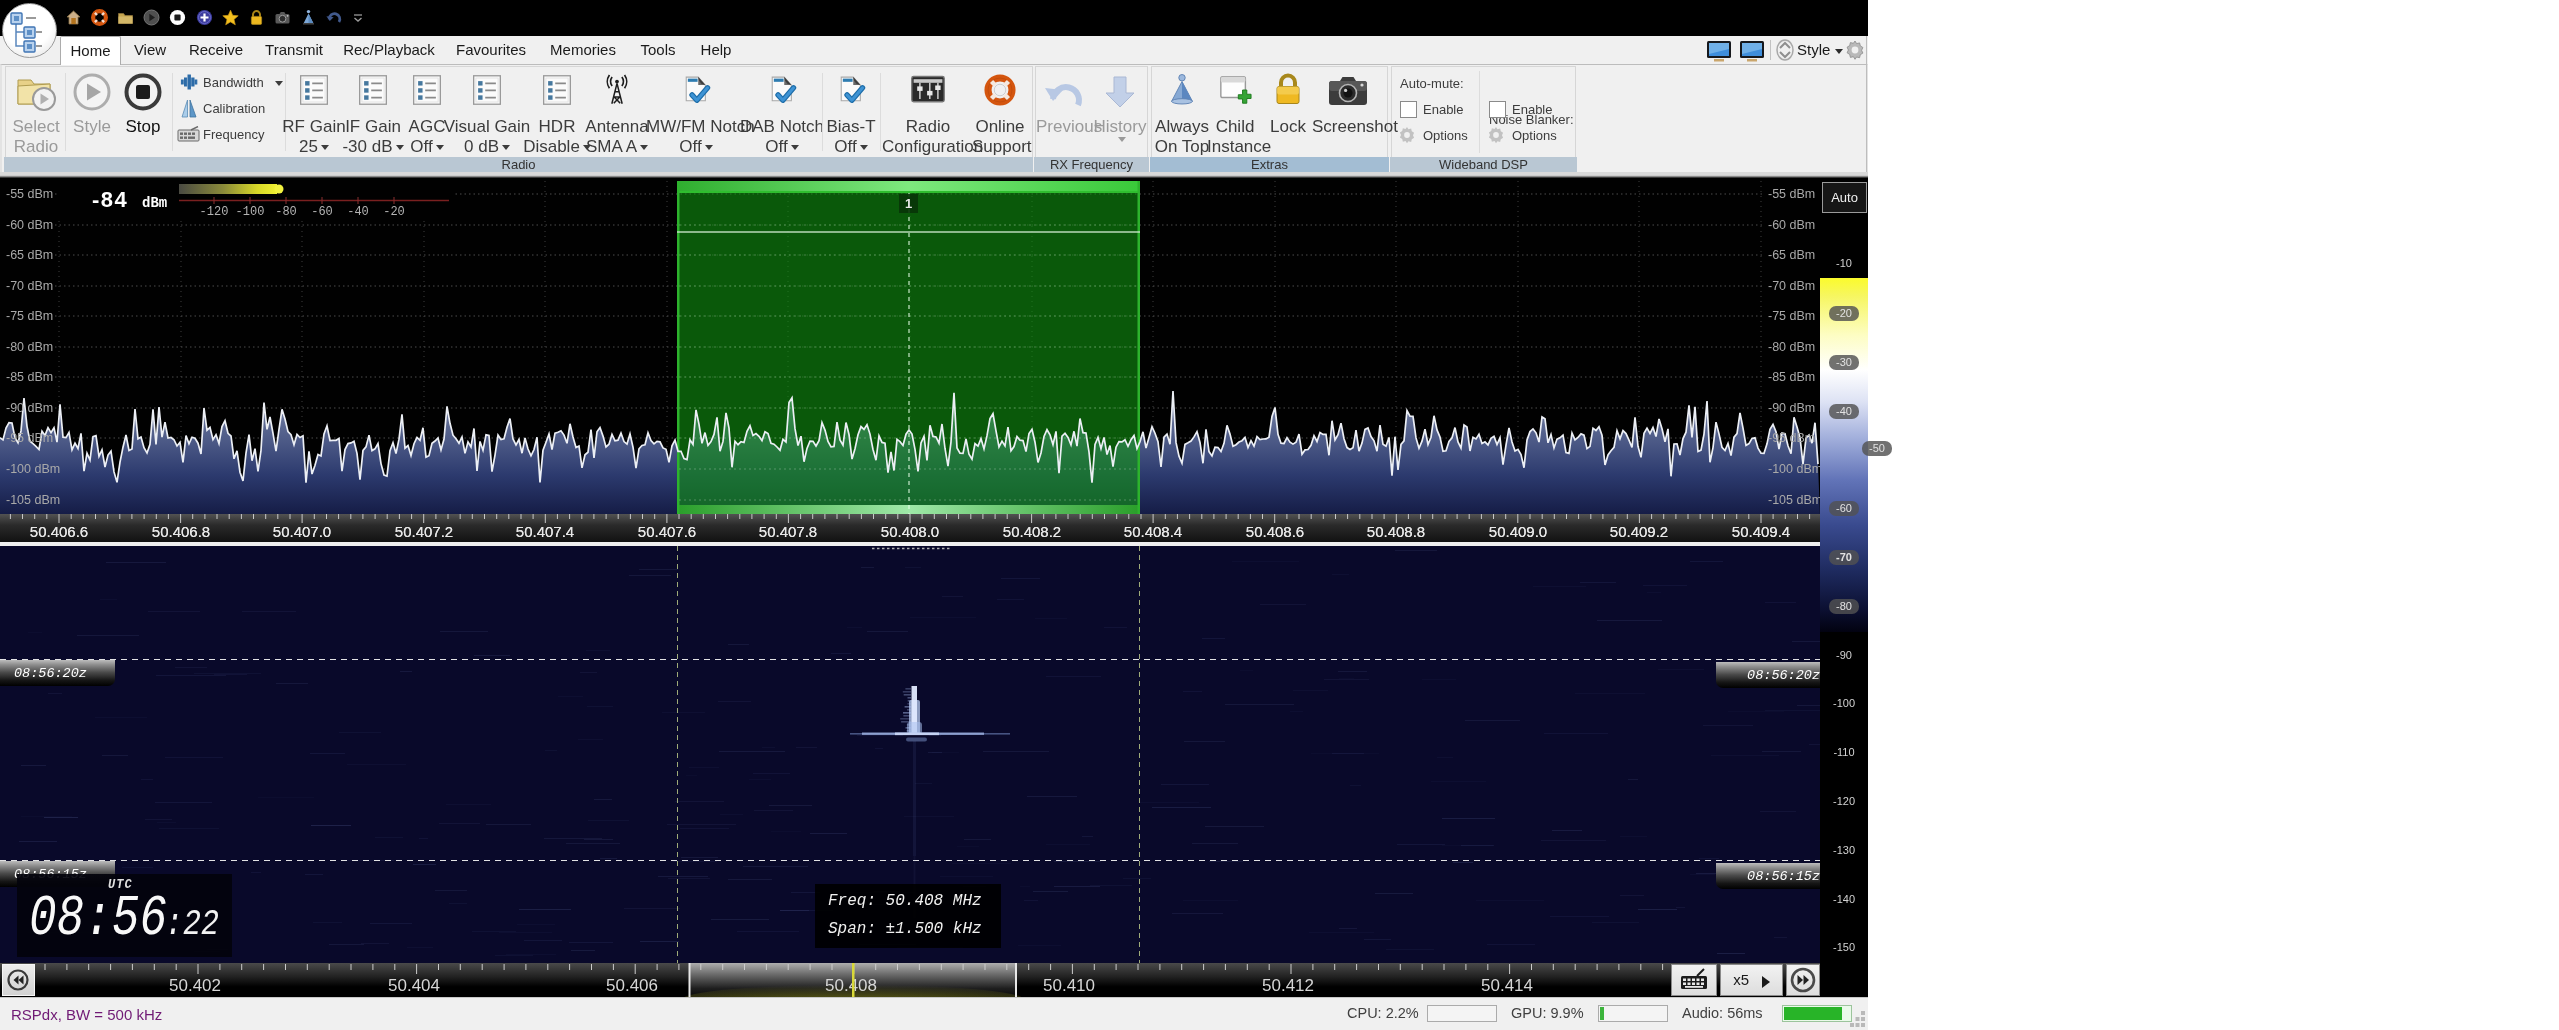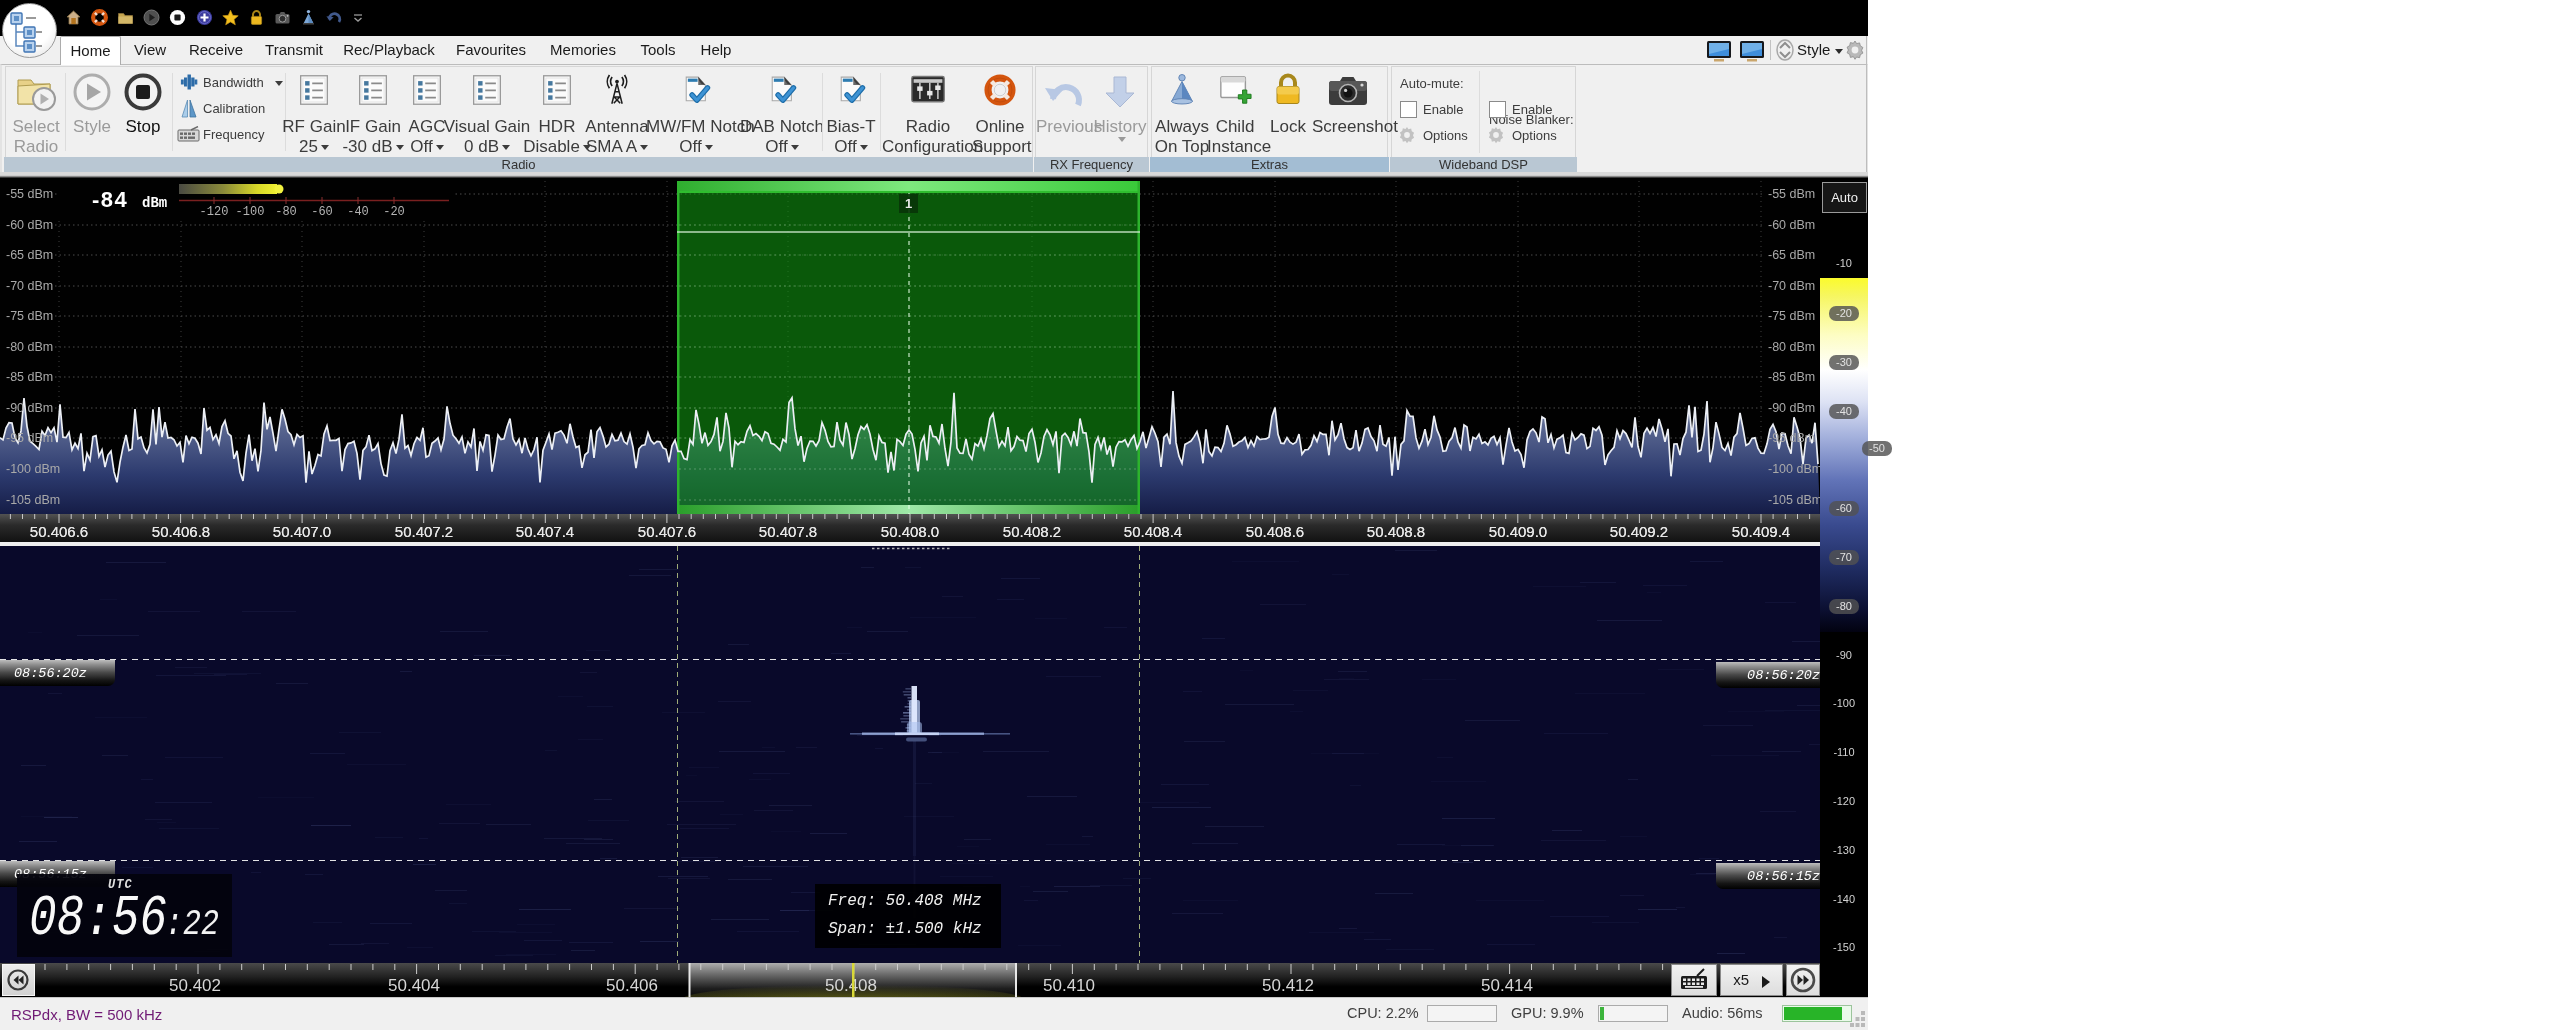--- a/index.html
+++ b/index.html
@@ -979,21 +979,21 @@
 <div class="abs" style="left:2px;top:4px;width:43px;height:29px;background:#161616;border:1px solid #9a9a9a;
   color:#f0f0f0;font-size:13px;text-align:center;line-height:29px;">Auto</div>
 <div class="abs" style="left:0;top:100px;width:48px;height:354px;background:
   linear-gradient(#fbfb2c 0,#f6f660 5%,#fdfdc2 16%,#ffffff 26%,#dde2f4 35%,#a3b0dc 45%,#6274b8 57%,#394a8e 70%,#1e2a5e 83%,#0b0f30 94%,#020210 100%);"></div>
 <div class="leglab" style="top:79px;">-10</div>
 <div class="legbadge" style="top:128px;">-20</div>
 <div class="legbadge" style="top:177px;">-30</div>
 <div class="legbadge" style="top:226px;">-40</div>
 <div class="legbadge" style="top:263px;margin-left:33px;">-50</div>
 <div class="legbadge" style="top:323px;">-60</div>
-<div class="legbadge" style="top:372px;">-70</div>
+<div class="legbadge" style="top:372px;font-weight:bold;">-70</div>
 <div class="legbadge" style="top:421px;">-80</div>
 <div class="leglab" style="top:471px;">-90</div>
 <div class="leglab" style="top:519px;">-100</div>
 <div class="leglab" style="top:568px;">-110</div>
 <div class="leglab" style="top:617px;">-120</div>
 <div class="leglab" style="top:666px;">-130</div>
 <div class="leglab" style="top:715px;">-140</div>
 <div class="leglab" style="top:763px;">-150</div>
 </div>
 <div id="bscale">

